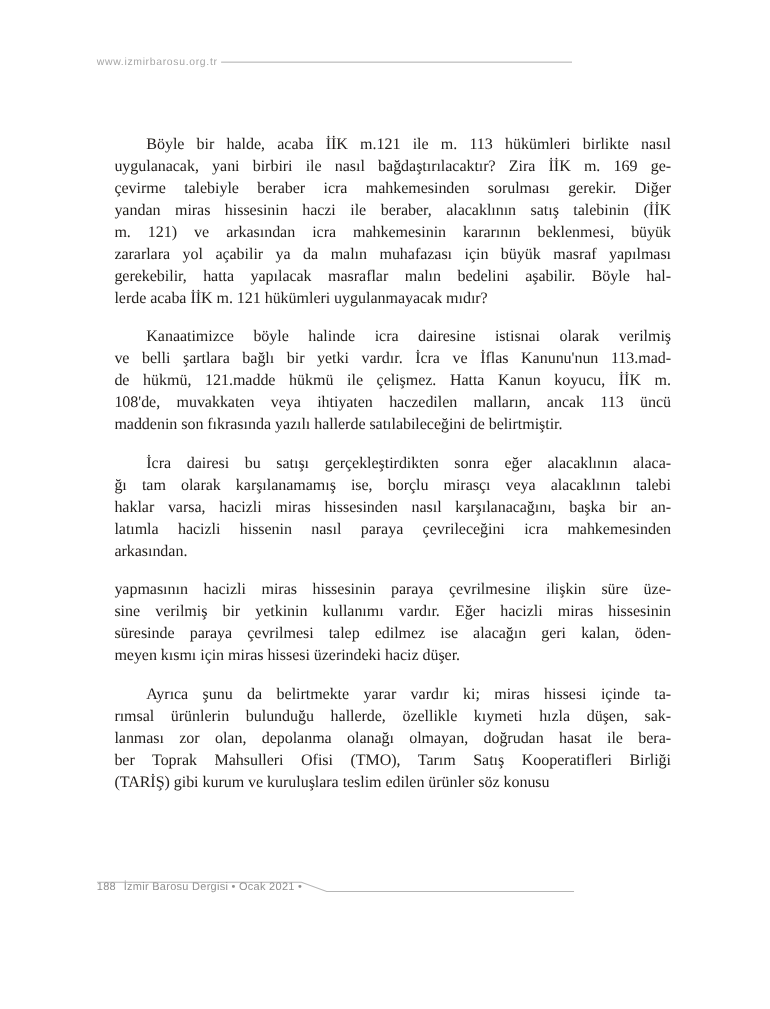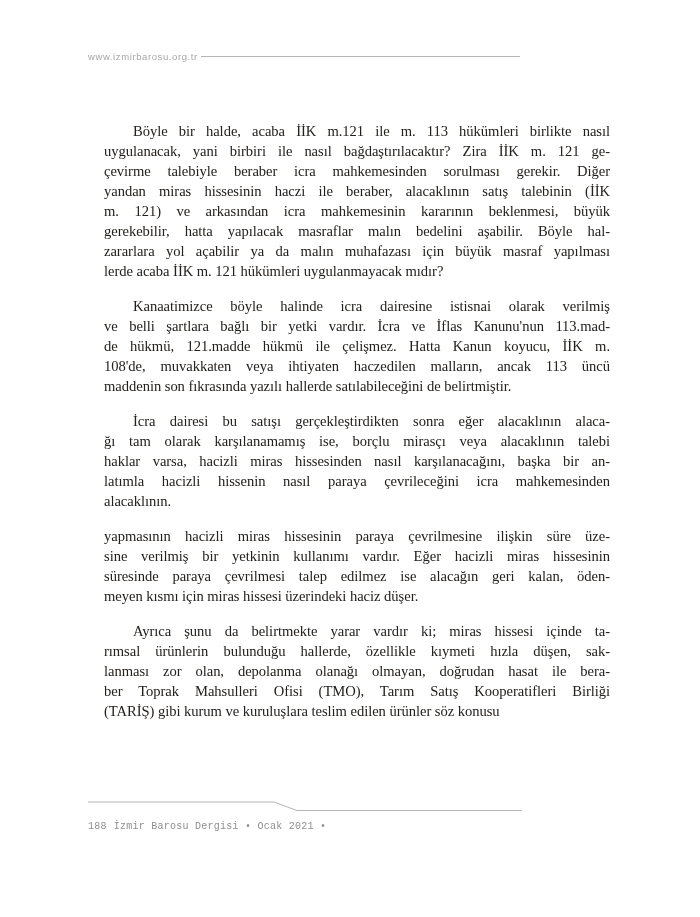--- a/index.html
+++ b/index.html
@@ -78,22 +78,22 @@
   }
   .footer-rule {
     position: absolute;
     left: 0;
     top: 0;
     display: block;
   }
   .footer-text {
     position: absolute;
     left: 0;
-    top: 20px;
-    font-family: Liberation Mono, monospace;
+    top: 0;
+    font-family: Liberation Sans, sans-serif;
     font-size: 10px;
     letter-spacing: 0.25px;
     color: #8f8f8f;
     white-space: nowrap;
   }
   .footer-pagenum {
     margin-right: 7px;
   }
 </style>
 </head>
@@ -103,41 +103,41 @@
 
   <div class="header">
     <span class="header-url">www.izmirbarosu.org.tr</span>
     <div class="header-rule"></div>
   </div>
 
   <div class="doc-body">
 
   <div class="paragraph">
         <div class="line first">Böyle bir halde, acaba İİK m.121 ile m. 113 hükümleri birlikte nasıl</div>
-        <div class="line">uygulanacak, yani birbiri ile nasıl bağdaştırılacaktır? Zira İİK m. 121 ge-</div>
+        <div class="line">uygulanacak, yani birbiri ile nasıl bağdaştırılacaktır? Zira İİK m. 169 ge-</div>
         <div class="line">çevirme talebiyle beraber icra mahkemesinden sorulması gerekir. Diğer</div>
         <div class="line">yandan miras hissesinin haczi ile beraber, alacaklının satış talebinin (İİK</div>
         <div class="line">m. 121) ve arkasından icra mahkemesinin kararının beklenmesi, büyük</div>
+        <div class="line">zararlara yol açabilir ya da malın muhafazası için büyük masraf yapılması</div>
         <div class="line">gerekebilir, hatta yapılacak masraflar malın bedelini aşabilir. Böyle hal-</div>
-        <div class="line">zararlara yol açabilir ya da malın muhafazası için büyük masraf yapılması</div>
         <div class="line last">lerde acaba İİK m. 121 hükümleri uygulanmayacak mıdır?</div>
       </div>
       <div class="paragraph">
         <div class="line first">Kanaatimizce böyle halinde icra dairesine istisnai olarak verilmiş</div>
         <div class="line">ve belli şartlara bağlı bir yetki vardır. İcra ve İflas Kanunu'nun 113.mad-</div>
         <div class="line">de hükmü, 121.madde hükmü ile çelişmez. Hatta Kanun koyucu, İİK m.</div>
         <div class="line">108'de, muvakkaten veya ihtiyaten haczedilen malların, ancak 113 üncü</div>
         <div class="line last">maddenin son fıkrasında yazılı hallerde satılabileceğini de belirtmiştir.</div>
       </div>
       <div class="paragraph">
         <div class="line first">İcra dairesi bu satışı gerçekleştirdikten sonra eğer alacaklının alaca-</div>
         <div class="line">ğı tam olarak karşılanamamış ise, borçlu mirasçı veya alacaklının talebi</div>
         <div class="line">haklar varsa, hacizli miras hissesinden nasıl karşılanacağını, başka bir an-</div>
         <div class="line">latımla hacizli hissenin nasıl paraya çevrileceğini icra mahkemesinden</div>
-        <div class="line last">alacaklının.</div>
+        <div class="line last">arkasından.</div>
       </div>
       <div class="paragraph">
         <div class="line">yapmasının hacizli miras hissesinin paraya çevrilmesine ilişkin süre üze-</div>
         <div class="line">sine verilmiş bir yetkinin kullanımı vardır. Eğer hacizli miras hissesinin</div>
         <div class="line">süresinde paraya çevrilmesi talep edilmez ise alacağın geri kalan, öden-</div>
         <div class="line last">meyen kısmı için miras hissesi üzerindeki haciz düşer.</div>
       </div>
       <div class="paragraph">
         <div class="line first">Ayrıca şunu da belirtmekte yarar vardır ki; miras hissesi içinde ta-</div>
         <div class="line">rımsal ürünlerin bulunduğu hallerde, özellikle kıymeti hızla düşen, sak-</div>

